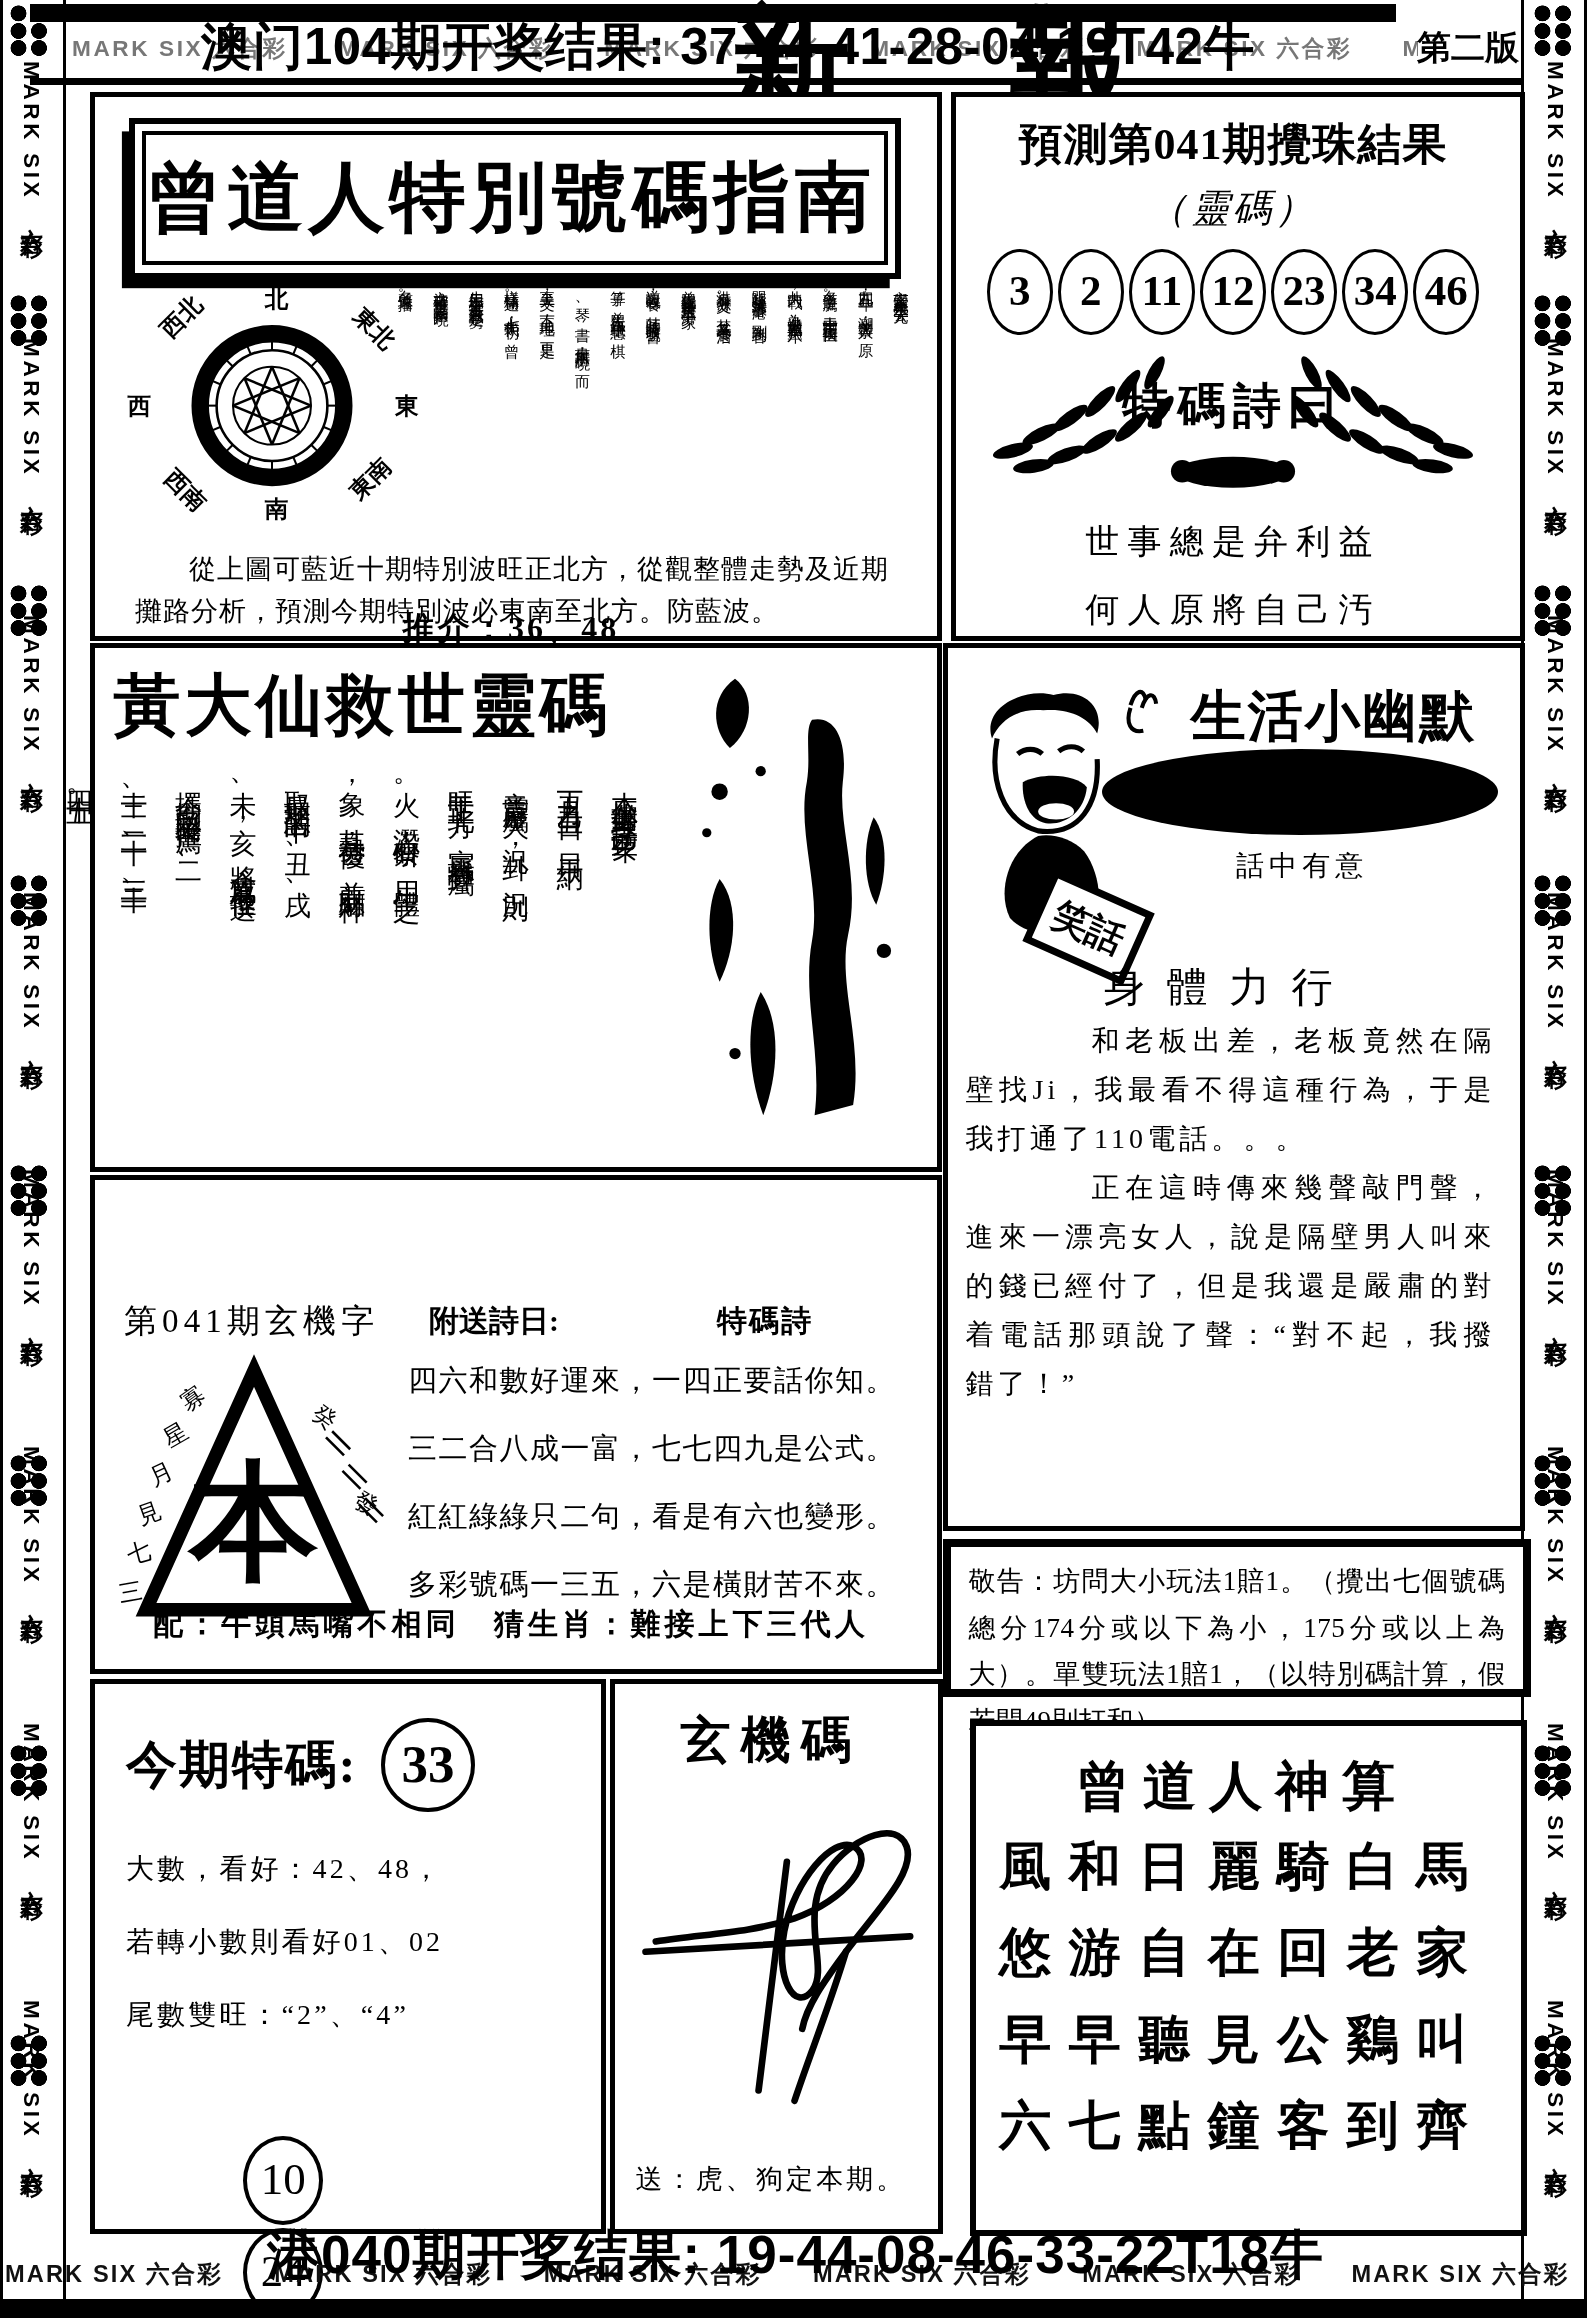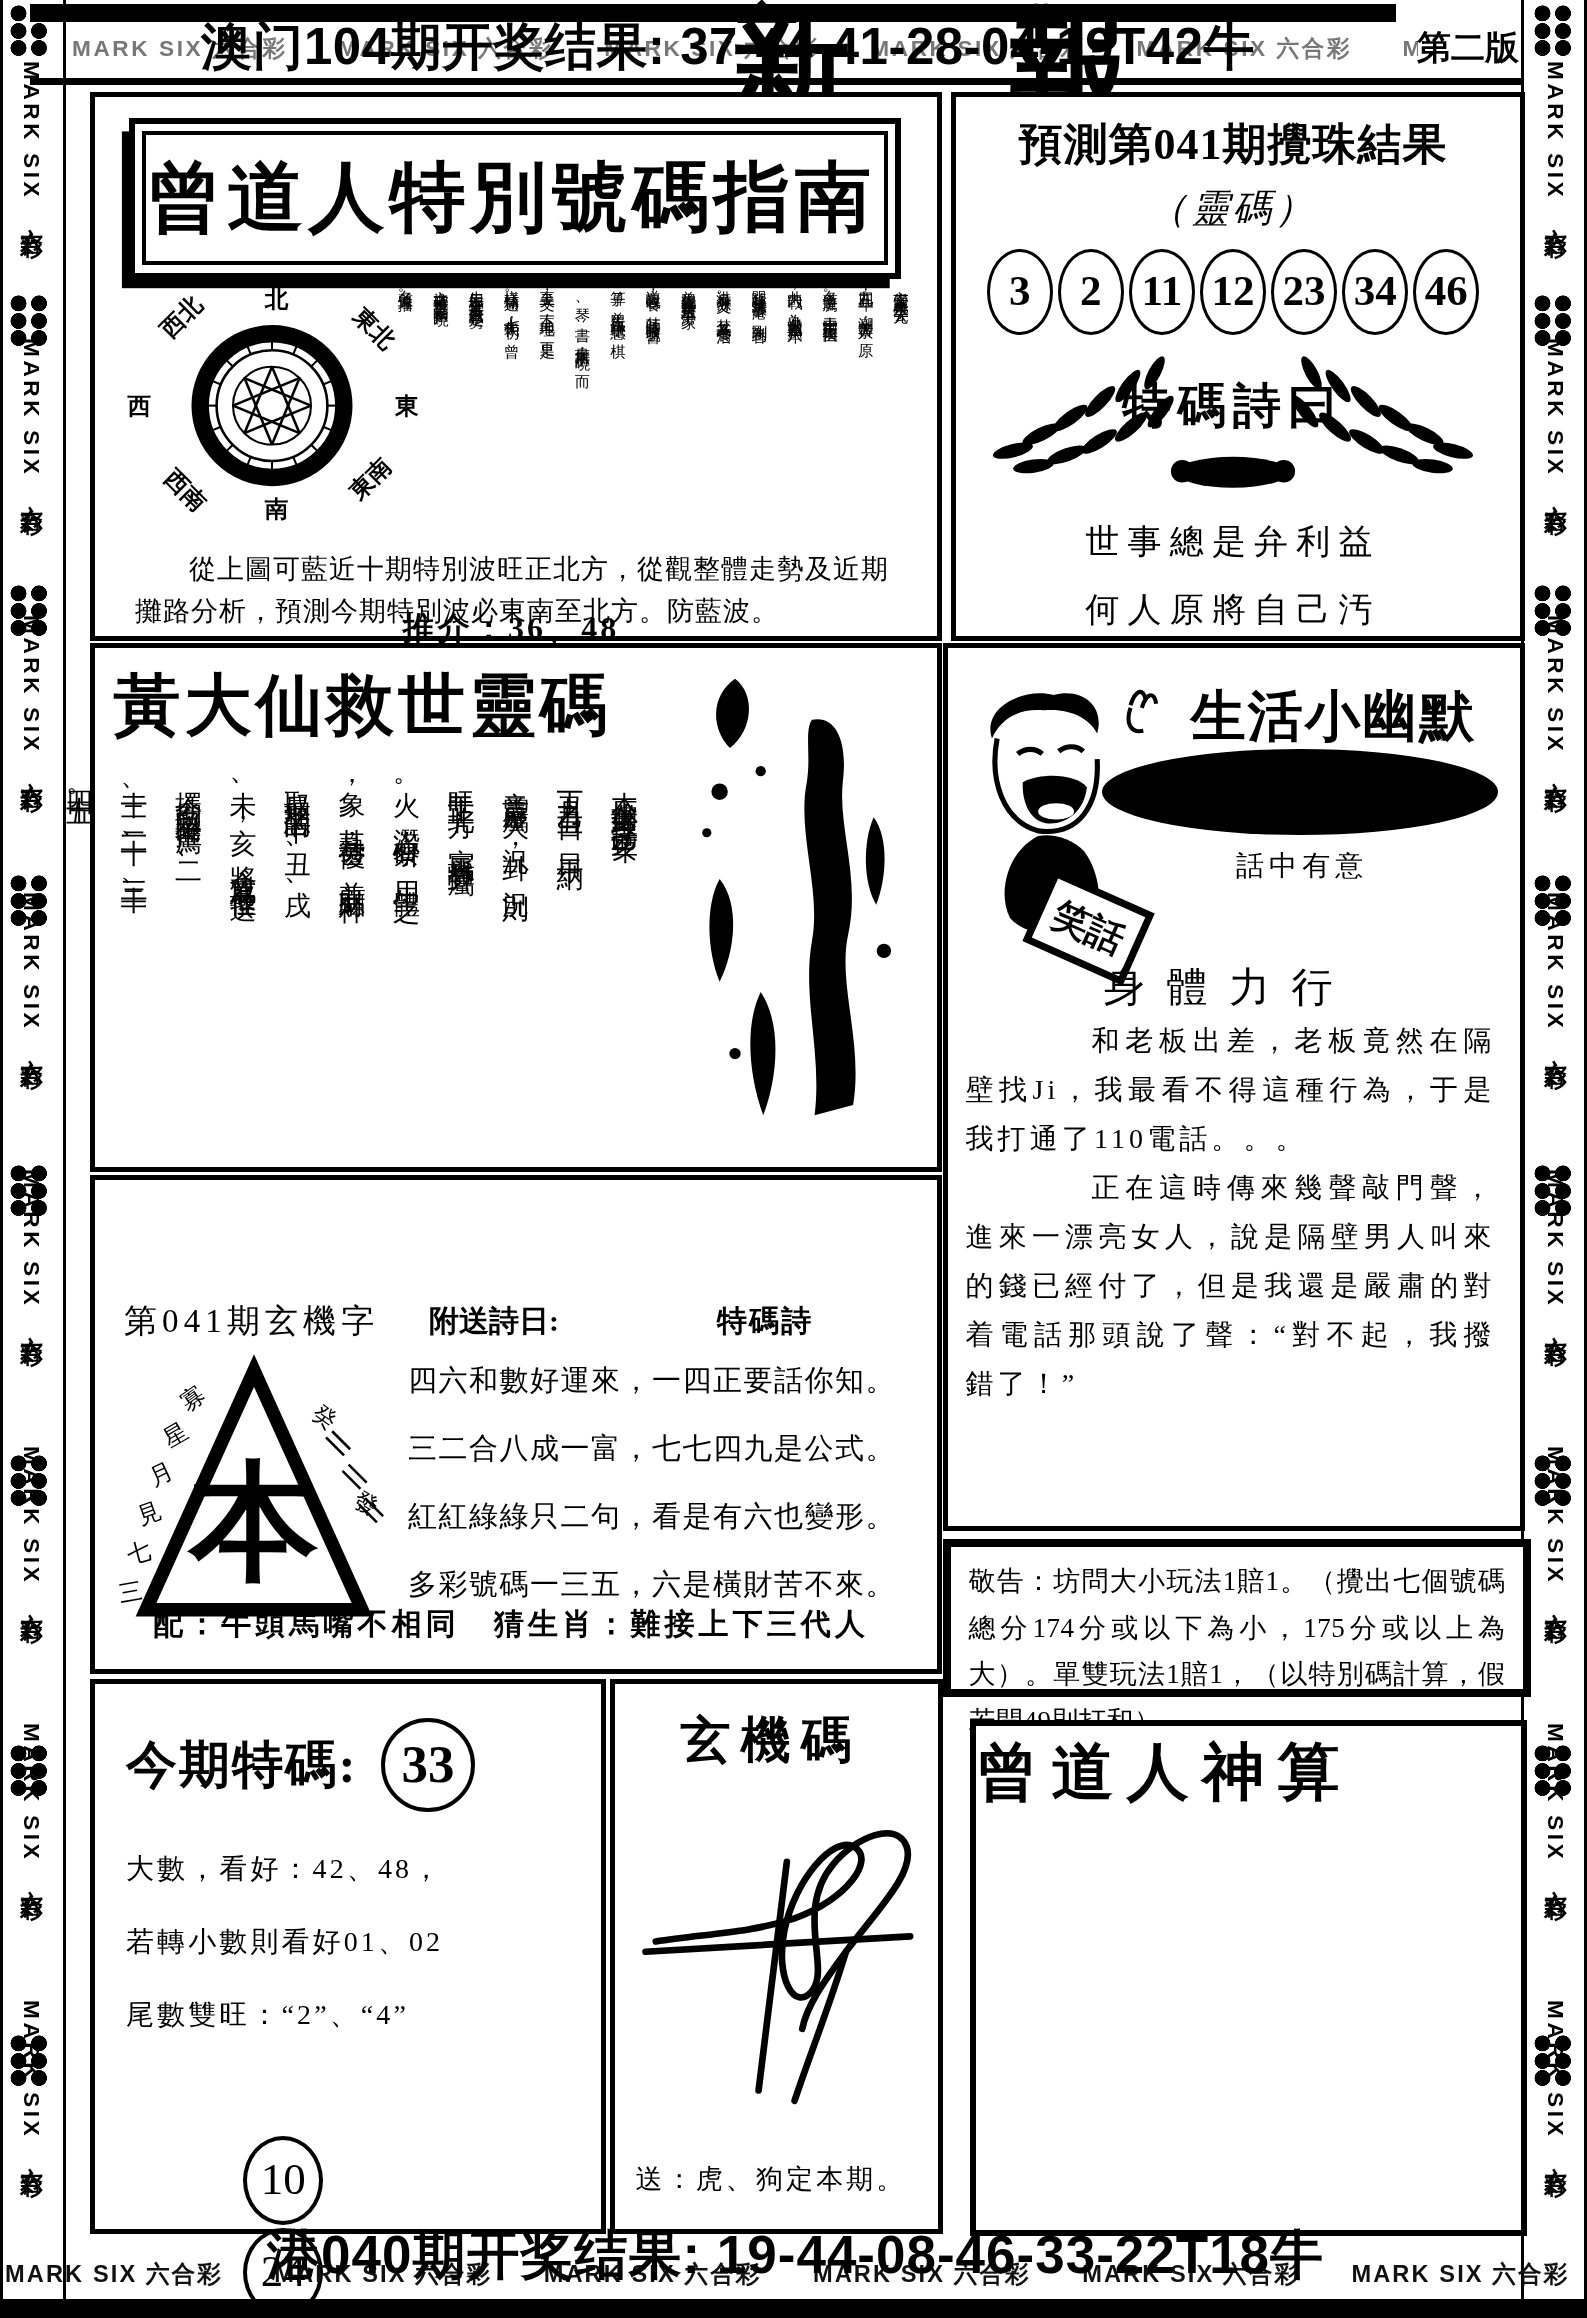--- a/index.html
+++ b/index.html
@@ -120,21 +120,21 @@
     font-size:45px;line-height:78px;text-align:center;}
 
   
   #xuanji-box{left:610px;top:1679px;width:323px;height:545px;}
   #xuanji-title{left:0;top:22.6px;width:312px;text-align:center;font-weight:bold;font-size:50px;letter-spacing:10.3px;}
   #signature{left:10.3px;top:98px;}
   #xuanji-gift{left:0;top:477px;width:312px;text-align:center;font-size:27px;letter-spacing:3.1px;}
 
   
   #shensuan-box{left:970px;top:1720px;width:545px;height:504px;border-width:6.2px;}
-  #shensuan-title{left:0;top:4px;width:533px;font-weight:bold;font-size:62px;letter-spacing:13.4px;}
+  #shensuan-title{left:0;top:25px;width:533px;text-align:center;font-weight:bold;font-size:53px;letter-spacing:13.4px;}
   #shensuan-poem{left:0;top:106px;width:533px;text-align:center;}
   #shensuan-poem p{margin:0 0 16.4px 0;font-weight:bold;font-size:52px;letter-spacing:17.5px;white-space:nowrap;}
 </style>
 </head>
 <body>
 
 <div id="page">
 
   <div class="abs edge-left"></div>
   <div class="abs edge-right"></div>
@@ -416,19 +416,25 @@
         <path d="M40,330 L555,300"></path>
         <path d="M315,155 L260,600"></path>
         <path d="M430,330 C400,430 360,530 330,620"></path>
       </g>
     </svg>
     <div class="abs" id="xuanji-gift">送：虎、狗定本期。</div>
   </div>
 
   <div class="box" id="shensuan-box">
     <div class="abs" id="shensuan-title">曾道人神算</div>
+    <div class="abs" id="shensuan-poem">
+        <p>風和日麗騎白馬</p>
+        <p>悠游自在回老家</p>
+        <p>早早聽見公鷄叫</p>
+        <p>六七點鐘客到齊</p>
+      </div>
   </div>
 
   <div class="abs" id="footer-watermark">MARK SIX 六合彩  MARK SIX 六合彩  MARK SIX 六合彩  MARK SIX 六合彩  MARK SIX 六合彩  MARK SIX 六合彩  MARK SIX 六合彩  MARK SIX 六合彩  MARK SIX 六合彩  MARK SIX 六合彩</div>
   <div class="abs nowrap" id="footer-result">港040期开奖结果: 19-44-08-46-33-22T18牛</div>
 
 </div>
 
 
 </body></html>

